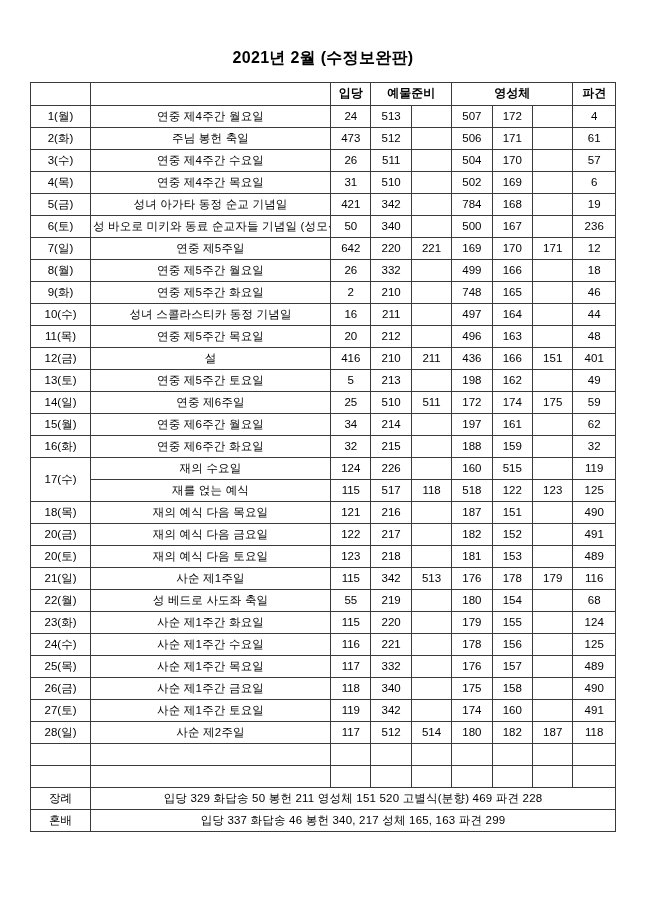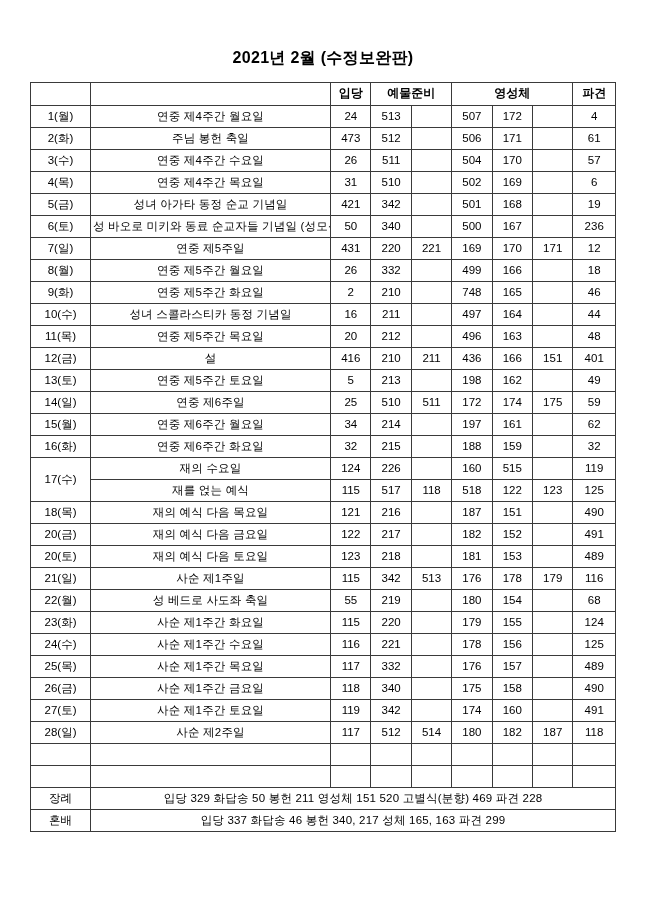--- a/index.html
+++ b/index.html
@@ -145,40 +145,40 @@
             <td class="num-cell">169</td>
             <td class="num-cell"></td>
             <td class="num-cell">6</td>
           </tr>
           <tr>
             <td class="date-cell">5(금)</td>
             <td class="name-cell">성녀 아가타 동정 순교 기념일</td>
             <td class="num-cell">421</td>
             <td class="num-cell">342</td>
             <td class="num-cell"></td>
-            <td class="num-cell">501</td>
+            <td class="num-cell">784</td>
             <td class="num-cell">168</td>
             <td class="num-cell"></td>
             <td class="num-cell">19</td>
           </tr>
           <tr>
             <td class="date-cell">6(토)</td>
             <td class="name-cell">성 바오로 미키와 동료 순교자들 기념일 (성모신심미사)</td>
             <td class="num-cell">50</td>
             <td class="num-cell">340</td>
             <td class="num-cell"></td>
             <td class="num-cell">500</td>
             <td class="num-cell">167</td>
             <td class="num-cell"></td>
             <td class="num-cell">236</td>
           </tr>
           <tr>
             <td class="date-cell">7(일)</td>
             <td class="name-cell">연중 제5주일</td>
-            <td class="num-cell">431</td>
+            <td class="num-cell">642</td>
             <td class="num-cell">220</td>
             <td class="num-cell">221</td>
             <td class="num-cell">169</td>
             <td class="num-cell">170</td>
             <td class="num-cell">171</td>
             <td class="num-cell">12</td>
           </tr>
           <tr>
             <td class="date-cell">8(월)</td>
             <td class="name-cell">연중 제5주간 월요일</td>

